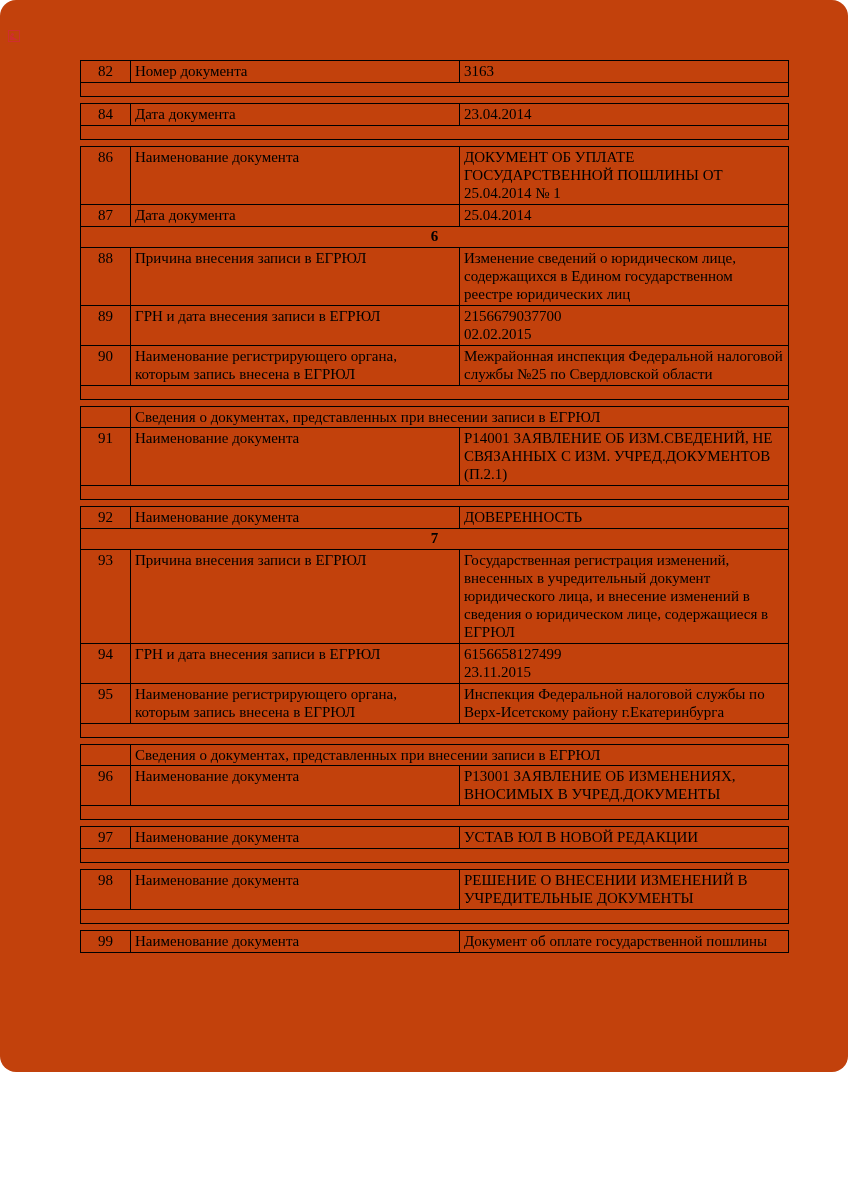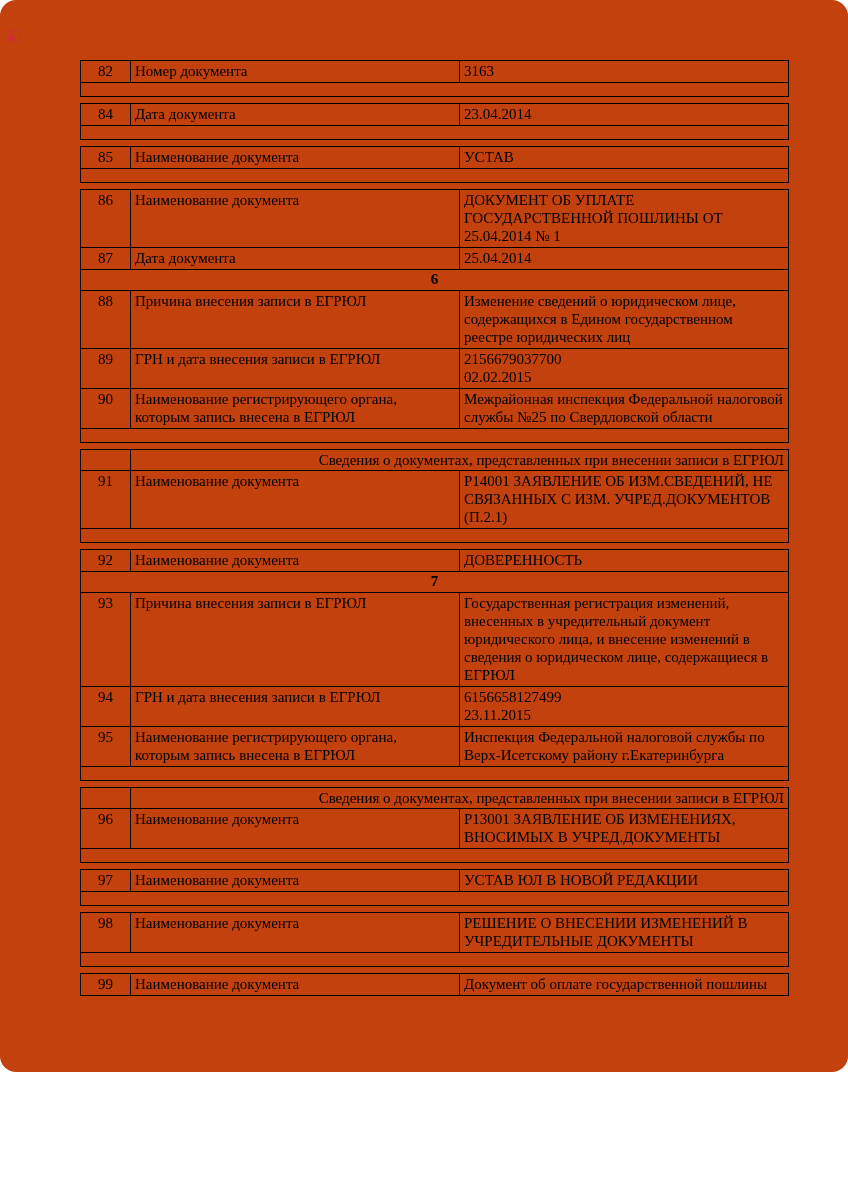--- a/index.html
+++ b/index.html
@@ -43,21 +43,21 @@
     font-size:15px;
     line-height:18px;
     overflow:hidden;
   }
   td.c-num { text-align:center; padding-left:1px; padding-right:1px; }
   tr.spacer-row td { height:13px; padding:0; }
   tr.section-row td {
     text-align:center; font-weight:bold;
     height:19px; padding:0 0 1px 0; line-height:19px;
   }
-  tr.header-row td { line-height:18px; height:18px; padding-top:1px; padding-bottom:1px;text-align:right; }
+  tr.header-row td { line-height:18px; height:18px; padding-top:1px; padding-bottom:1px; }
   .footer {
     position:absolute; left:80px; top:1133px; width:728px;
     font-size:12px; line-height:15px;
   }
   .f-left  { position:absolute; left:0; top:12px; }
   .f-doc-title { font-weight:bold; }
   .f-center { position:absolute; left:0; top:15px; width:708px; text-align:center; }
   .f-right { position:absolute; right:12px; top:15px; text-align:right; }
 </style>
 </head>
@@ -98,37 +98,20 @@
         <td class="c-num">84</td>
         <td>Дата документа</td>
         <td>23.04.2014</td>
       </tr>
       <tr class="spacer-row">
             <td colspan="3"></td>
           </tr>
     </tbody>
       </table>
 
-    <table class="blk">
-      <colgroup>
-          <col style="width:50px">
-          <col style="width:329px">
-          <col style="width:329px">
-        </colgroup>
-      <tbody>
-          <tr>
-        <td class="c-num">85</td>
-        <td>Наименование документа</td>
-        <td>УСТАВ</td>
-      </tr>
-      <tr class="spacer-row">
-            <td colspan="3"></td>
-          </tr>
-    </tbody>
-      </table>
 
     <table class="blk">
       <colgroup>
           <col style="width:50px">
           <col style="width:329px">
           <col style="width:329px">
         </colgroup>
       <tbody>
           <tr>
         <td class="c-num">86</td>

